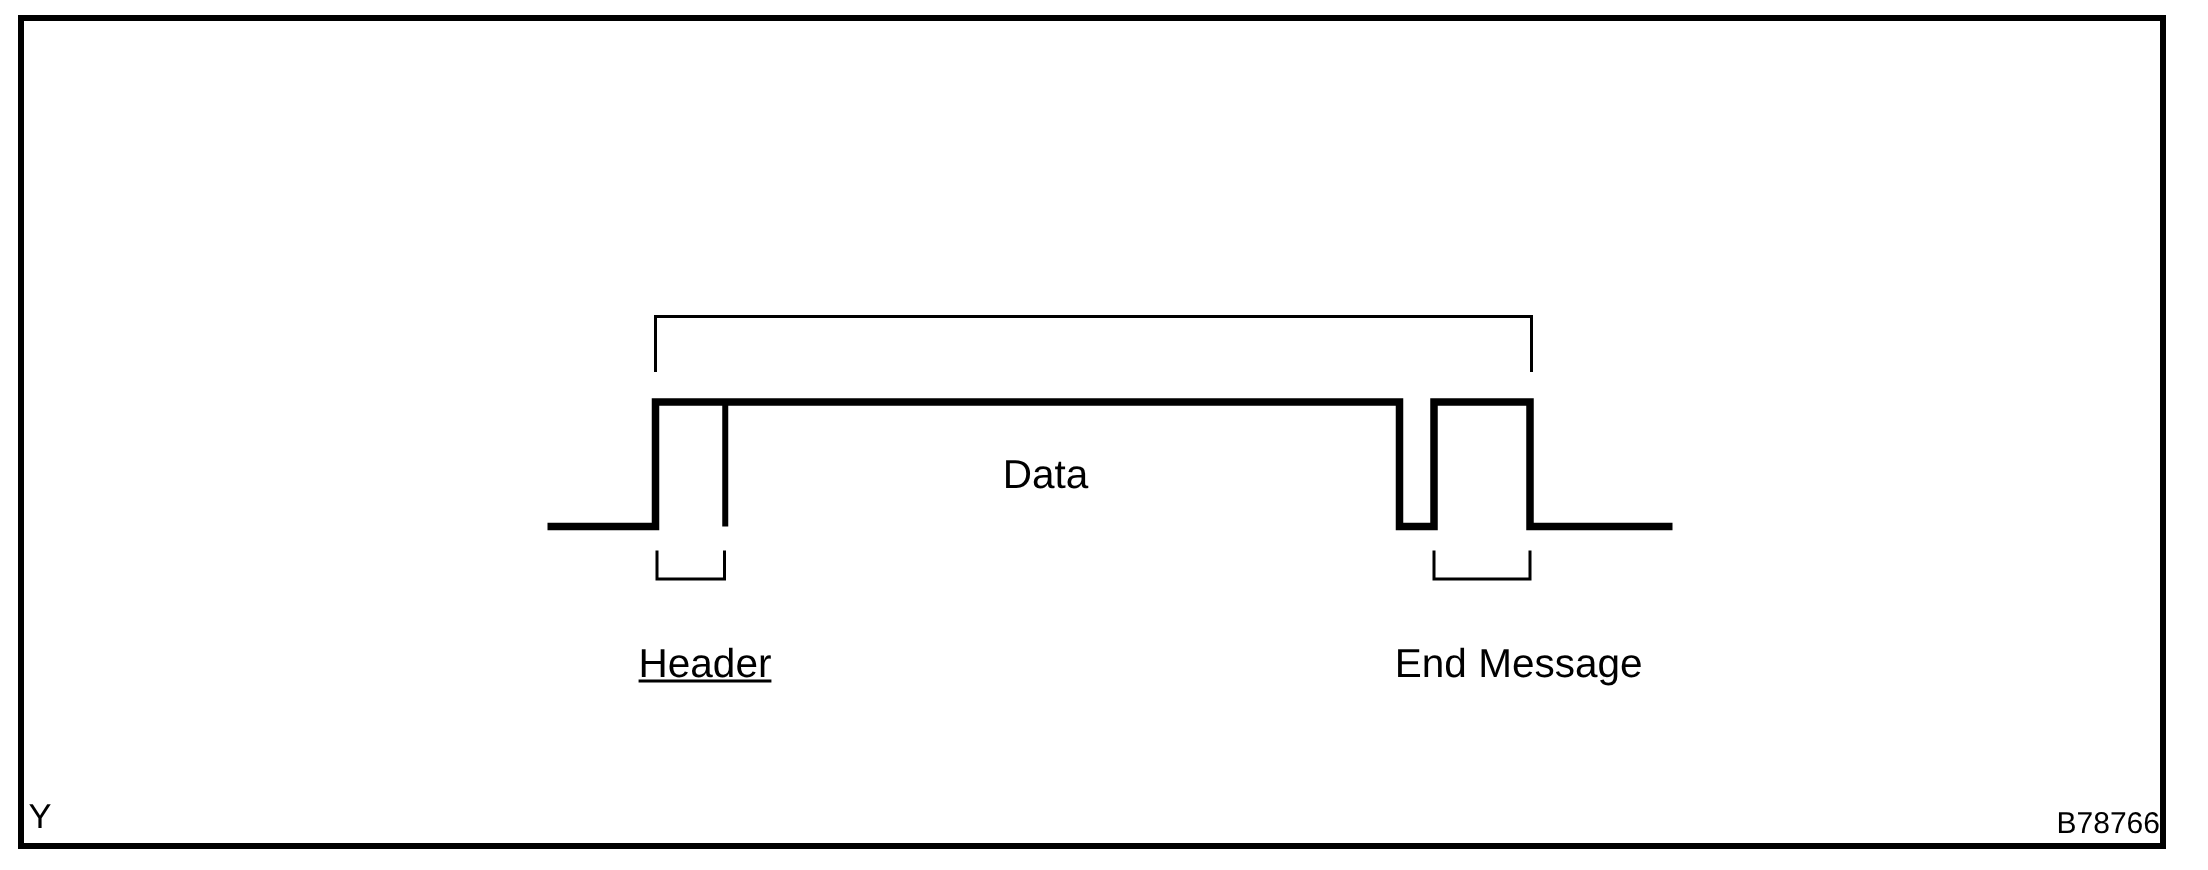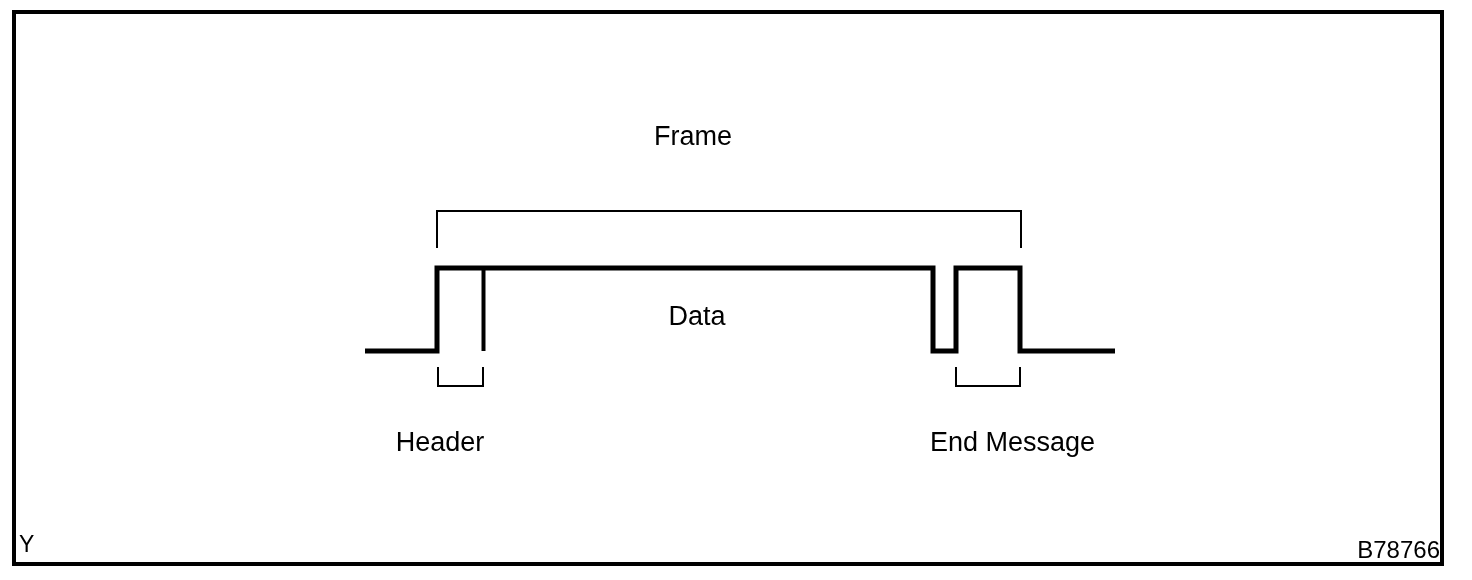--- a/index.html
+++ b/index.html
@@ -43,21 +43,21 @@
     text-align: center;
   }
   .corner-label {
     position: absolute;
     font-size: 23px;
     line-height: 24px;
     color: #000000;
   }
   .code-label {
     position: absolute;
-    font-size: 24px;
+    font-size: 20px;
     line-height: 21px;
     width: 100px;
     text-align: right;
     color: #000000;
   }
 </style>
 </head>
 <body>
 
 <div class="canvas">
@@ -70,25 +70,24 @@
 
     <path d="M 365,351 L 437,351 L 437,268 L 933,268 L 933,351 L 956,351 L 956,268 L 1020,268 L 1020,351 L 1115,351" fill="none" stroke="#000000" stroke-width="5"></path>
 
     <path d="M 483.5,268 L 483.5,351" fill="none" stroke="#000000" stroke-width="4"></path>
 
     <path d="M 438,367 L 438,386 L 483,386 L 483,367" fill="none" stroke="#000000" stroke-width="2"></path>
 
     <path d="M 956,367 L 956,386 L 1020,386 L 1020,367" fill="none" stroke="#000000" stroke-width="2"></path>
   </svg>
 
-  <div class="label label-center" style="left:593px; top:122px;">Frame</div>
 
   <div class="label label-center" style="left:597px; top:302px;">Data</div>
 
-  <div class="label label-center" style="left:340px; top:428px;">Header</div>
+  <div class="label label-center" style="left:370px; top:428px;text-decoration:underline;">Header</div>
 
   <div class="label label-center" style="left:895px; top:428px;text-align:right;">End Message</div>
 
   <div class="corner-label" style="left:19px; top:532px;">Y</div>
 
   <div class="code-label" style="left:1340px; top:539px;">B78766</div>
 
 </div>
 
 </body></html>

